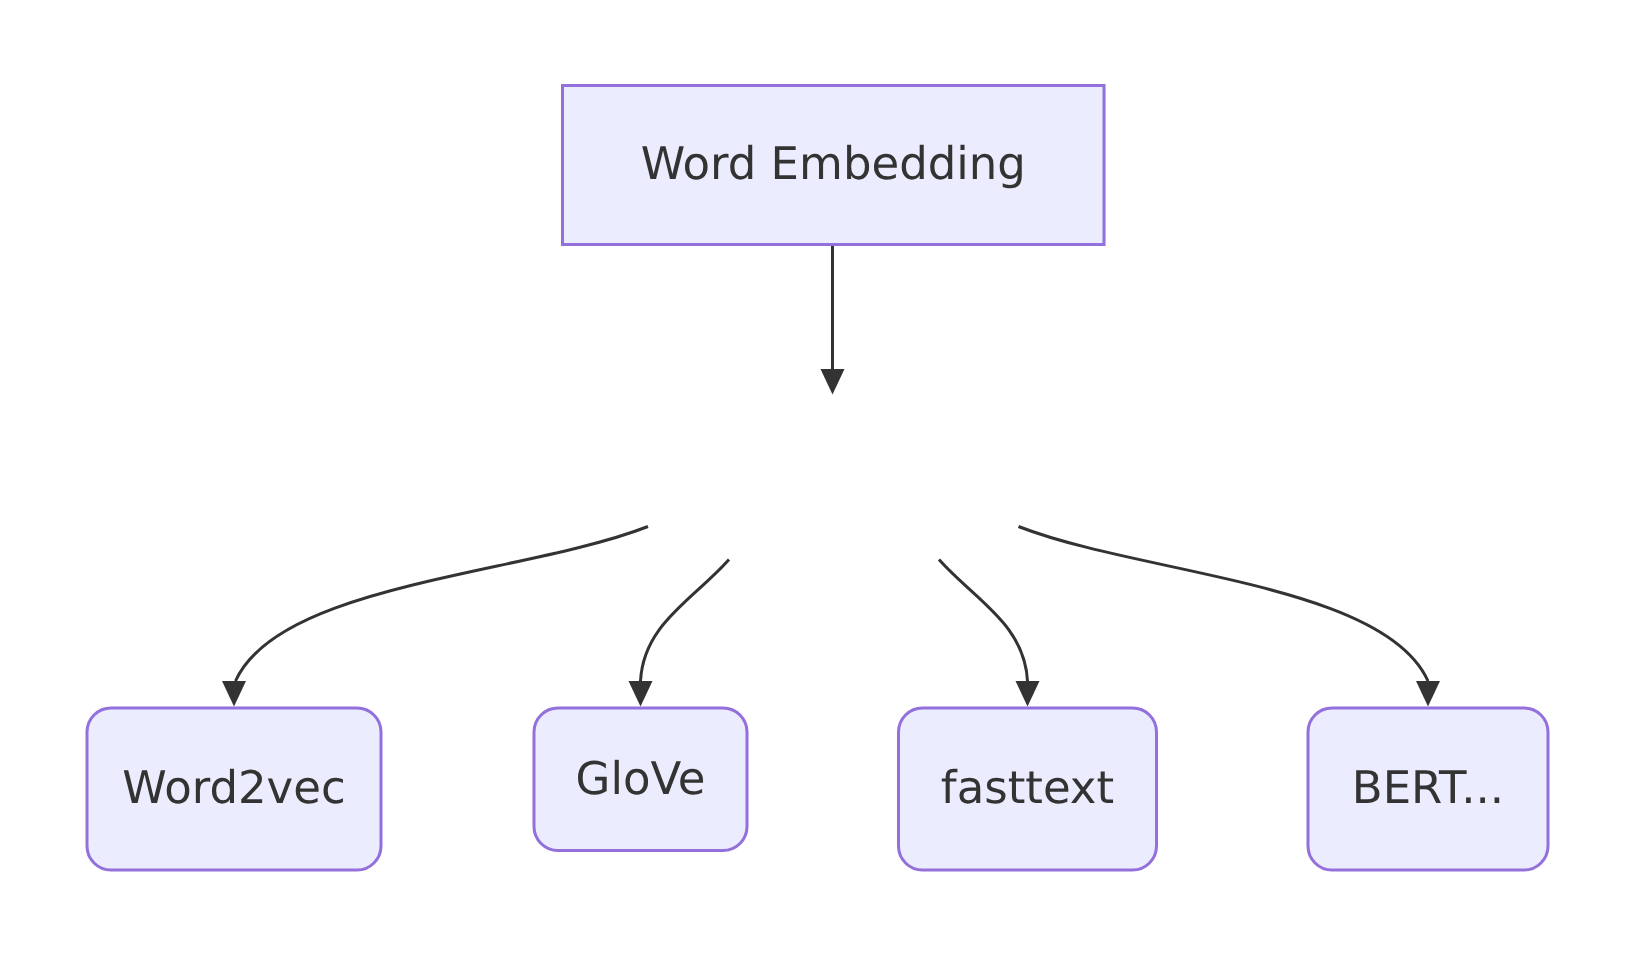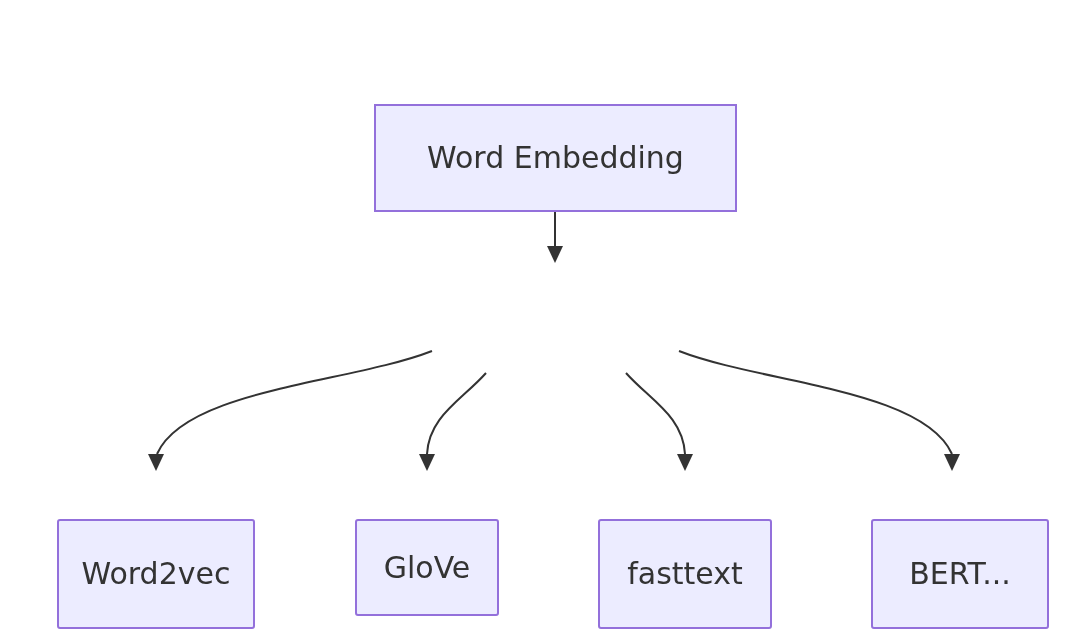--- a/index.html
+++ b/index.html
@@ -43,24 +43,23 @@
     background: var(--node-fill);
     border: 2px solid var(--node-border);
     display: flex;
     align-items: center;
     justify-content: center;
     color: var(--text);
     font-size: 30px;
     line-height: 1.25;
     white-space: nowrap;
     text-align: center;
-    margin-top: 48px;
   }
   .node.rounded {
-    border-radius: 3px;
+    border-radius: 17px;
   }
 </style>
 </head>
 <body>
 
 <div class="canvas">
 
   <svg class="edge-layer" width="1087" height="636" viewBox="0 0 1087 636" aria-hidden="true">
 
     <g>
@@ -99,17 +98,17 @@
   </div>
 
   <div class="node rounded" style="left:355px; top:471px; width:144px; height:97px;">
     <span>GloVe</span>
   </div>
 
   <div class="node rounded" style="left:598px; top:471px; width:174px; height:110px;text-align:right;">
     <span>fasttext</span>
   </div>
 
-  <div class="node rounded" style="left:871px; top:471px; width:178px; height:110px;">
+  <div class="node rounded" style="left:871px; top:471px; width:162px; height:110px;">
     <span>BERT...</span>
   </div>
 
 </div>
 
 </body></html>

